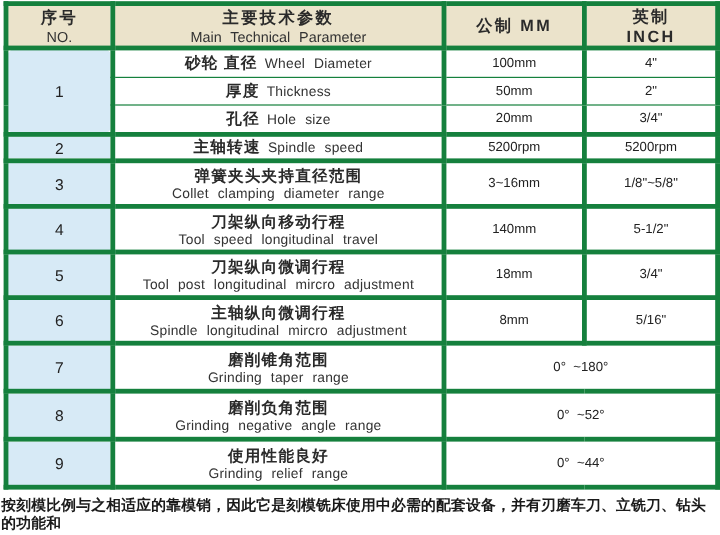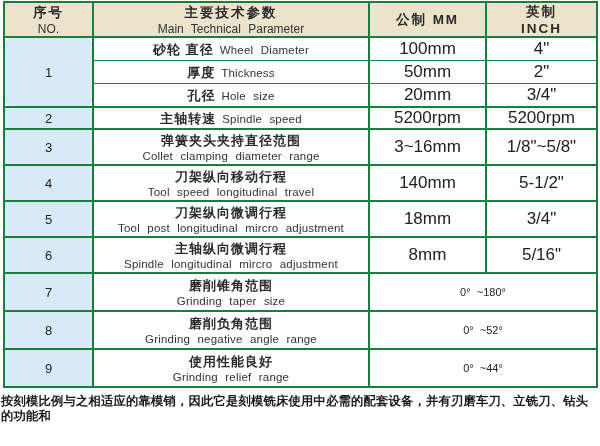--- a/index.html
+++ b/index.html
@@ -10,39 +10,39 @@
     color: #222;
     overflow: hidden;
   }
   table.spec {
     border-collapse: collapse;
     table-layout: fixed;
     margin: 1px 0 0 3px;
     width: 593px;
   }
   .spec th, .spec td {
-    border: 2px solid #15803d;
+    border: 4px solid #15803d;
     padding: 0 16px;
     text-align: center;
     vertical-align: middle;
     overflow: hidden;
   }
   .spec thead th { background: #ebe3cb; height: 32px; }
   td.no { background: #d7eaf6; font-size: 13px; }
   col.c1 { width: 89px; }
   col.c2 { width: 276px; }
   col.c3 { width: 117px; }
   col.c4 { width: 111px; }
 
   .zh { font-weight: bold; font-size: 13px; letter-spacing: 1px; color: #2a2a2a; }
   .en { font-size: 11.5px; letter-spacing: 0.2px; word-spacing: 4px; color: #333; font-weight: normal; }
   .single .zh { margin-right: 6px; }
   .hdr-zh { font-weight: bold; font-size: 13.5px; letter-spacing: 2px; color: #2a2a2a; }
   .hdr-en { font-size: 12px; word-spacing: 4px; font-weight: normal; color: #333; }
-  .val { font-size: 17px; color: #222; }
+  .val { font-size: 11px; color: #222; }
   .angleval { font-size: 11px; white-space: pre; }
 
   tr.h-sub td { height: 22px; border-radius: 10px; }
   tr.h-single td { height: 15px; }
   tr.h-double td { height: 34px; }
   tr.h-angle td { height: 36px; }
   td.thin-b { border-bottom-width: 1px; }
   td.thin-t { border-top-width: 1px; }
 
   .footer {
@@ -134,21 +134,21 @@
         <div class="zh">主轴纵向微调行程</div>
         <div class="en">Spindle longitudinal mircro adjustment</div>
       </td>
       <td class="val">8mm</td>
       <td class="val">5/16"</td>
     </tr>
     <tr class="h-angle">
       <td class="no">7</td>
       <td>
         <div class="zh">磨削锥角范围</div>
-        <div class="en">Grinding taper size</div>
+        <div class="en">Grinding taper range</div>
       </td>
       <td class="val angleval" colspan="2">0°  ~180°</td>
     </tr>
     <tr class="h-angle">
       <td class="no">8</td>
       <td>
         <div class="zh">磨削负角范围</div>
         <div class="en">Grinding negative angle range</div>
       </td>
       <td class="val angleval" colspan="2">0°  ~52°</td>

